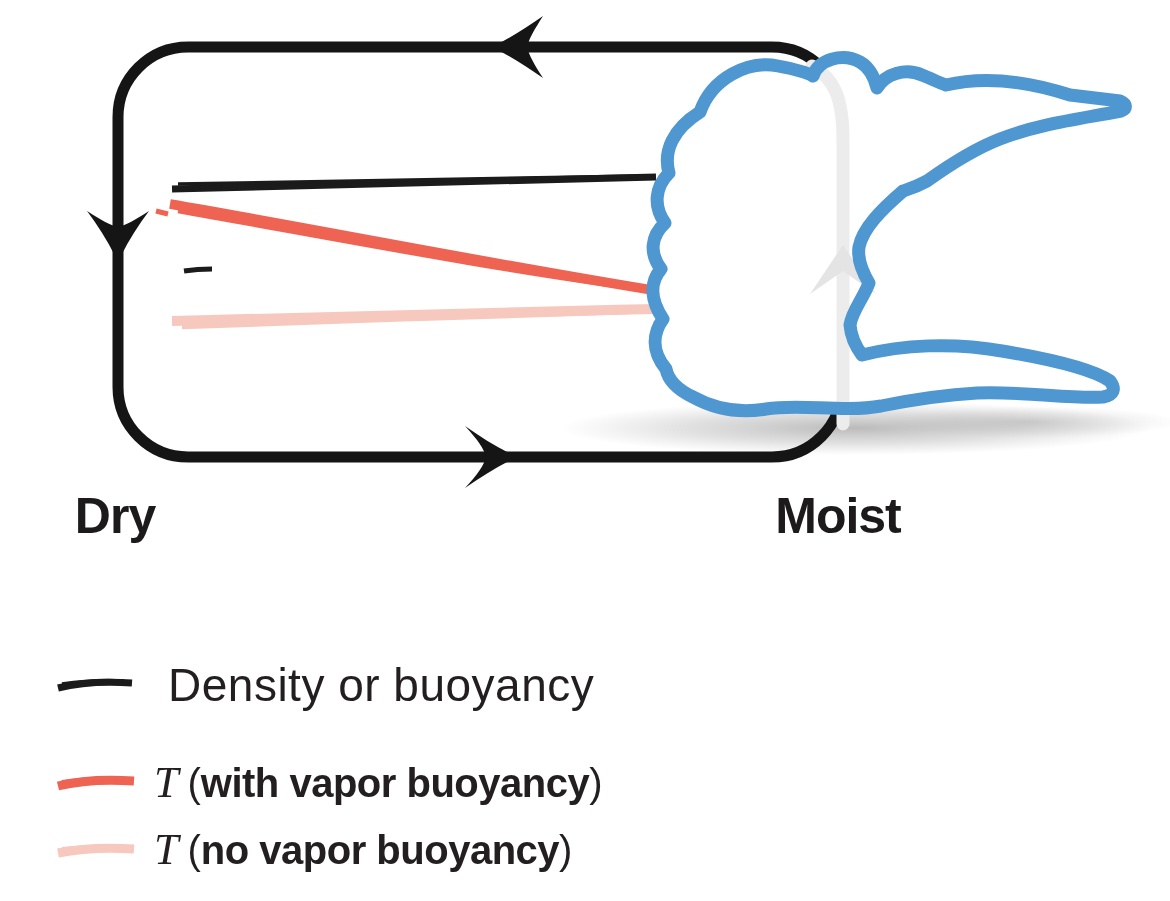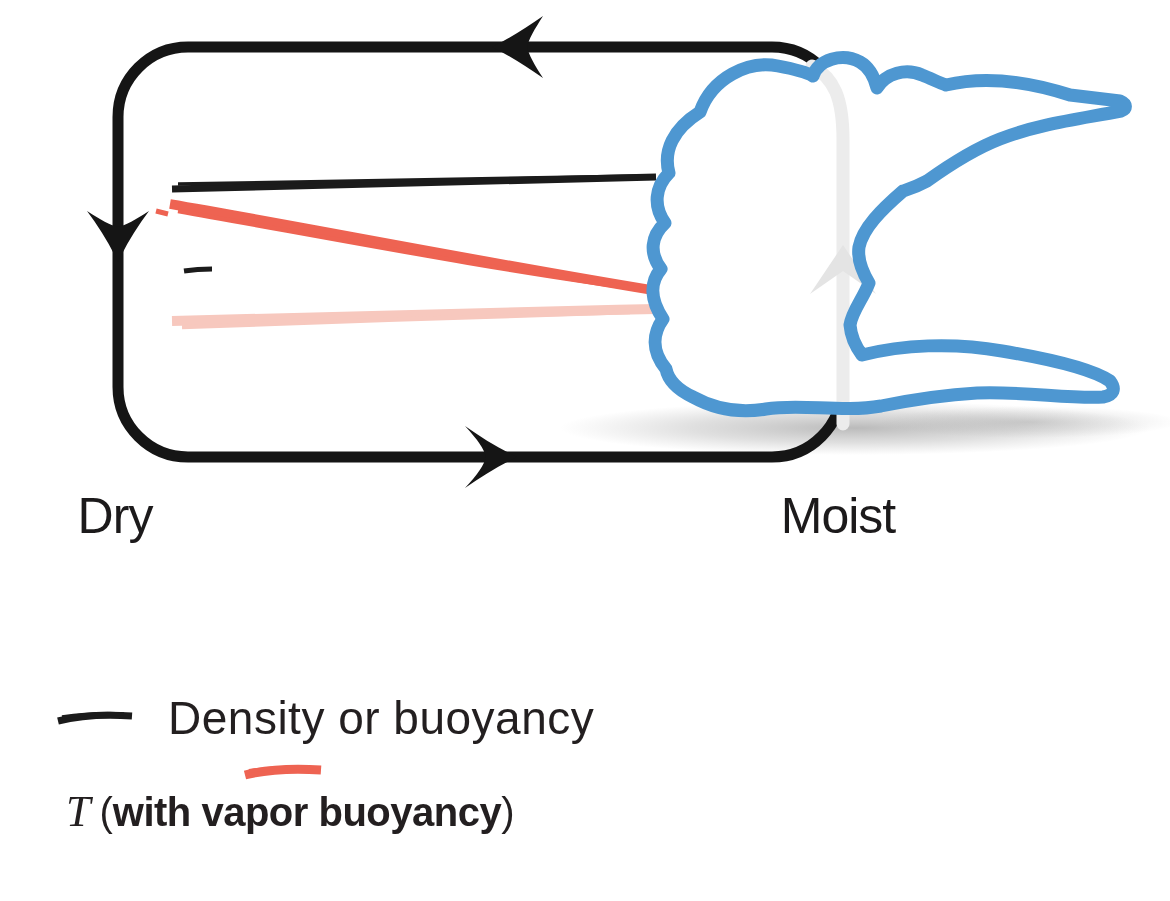--- a/index.html
+++ b/index.html
@@ -8,21 +8,21 @@
     width:1170px;height:901px;
     background:#ffffff;
     overflow:hidden;
     font-family:"Liberation Sans", sans-serif;
   }
   .fig-svg{position:absolute;left:0;top:0;}
   .big-label{
     position:absolute;
     transform:translateX(-50%);
     text-align:center;
-    font-weight:400;
+    font-weight:700;
     font-size:50px;
     line-height:55px;
     letter-spacing:-1px;
     color:#1c1a1b;
     white-space:nowrap;
   }
   .legend-row{
     position:absolute;
     left:52px;
     display:flex;
@@ -127,34 +127,43 @@
              C663,151 673,129 700,112 Z" fill="none" stroke-width="13" stroke-linejoin="round" stroke-linecap="round" stroke="#4e97d1"></path>
   </svg>
 
   <div class="big-label" style="left:115px;top:489px;">
     <div>Dry</div>
   </div>
   <div class="big-label" style="left:806px;top:489px;margin-left:32px;">
     <div>Moist</div>
   </div>
 
-  <div class="legend-row" style="top:692px;">
+  <div class="legend-row" style="top:659px;">
     <svg class="swatch" width="88" height="30" viewBox="0 0 88 30" fill="none">
       <path d="M6,18 C26,13 50,11 80,13" stroke-width="7" stroke="#1b1b1b"></path>
       <path d="M10,14 C30,11 55,10 72,11" stroke-width="3.5" stroke="#1b1b1b"></path>
     </svg>
     <div class="legend-text">
       <span class="lt-plain">Density or buoyancy</span>
     </div>
   </div>
 
-  <div class="legend-row" style="top:756px;flex-direction:column;">
+  <div class="legend-row" style="top:756px;">
     <svg class="swatch" width="88" height="30" viewBox="0 0 88 30" fill="none">
       <path d="M6,19 C26,14 52,12 82,14" stroke-width="9" stroke="#ee6352"></path>
       <path d="M10,15 C30,12 56,11 74,12" stroke-width="4" stroke="#ee6352"></path>
     </svg>
     <div class="legend-text">
       <span class="t-sym">T</span><span class="paren">(</span><span class="bold-part">with vapor buoyancy</span><span class="paren close">)</span>
     </div>
   </div>
 
+  <div class="legend-row" style="top:823px;">
+    <svg class="swatch" width="88" height="30" viewBox="0 0 88 30" fill="none">
+      <path d="M6,19 C26,15 52,13 82,15" stroke-width="9" stroke="#f7c8be"></path>
+      <path d="M10,15 C30,13 56,12 74,13" stroke-width="4" stroke="#f7c8be"></path>
+    </svg>
+    <div class="legend-text">
+      <span class="t-sym">T</span><span class="paren">(</span><span class="bold-part">no vapor buoyancy</span><span class="paren close">)</span>
+    </div>
+  </div>
 
 </div>
 
 </body></html>

